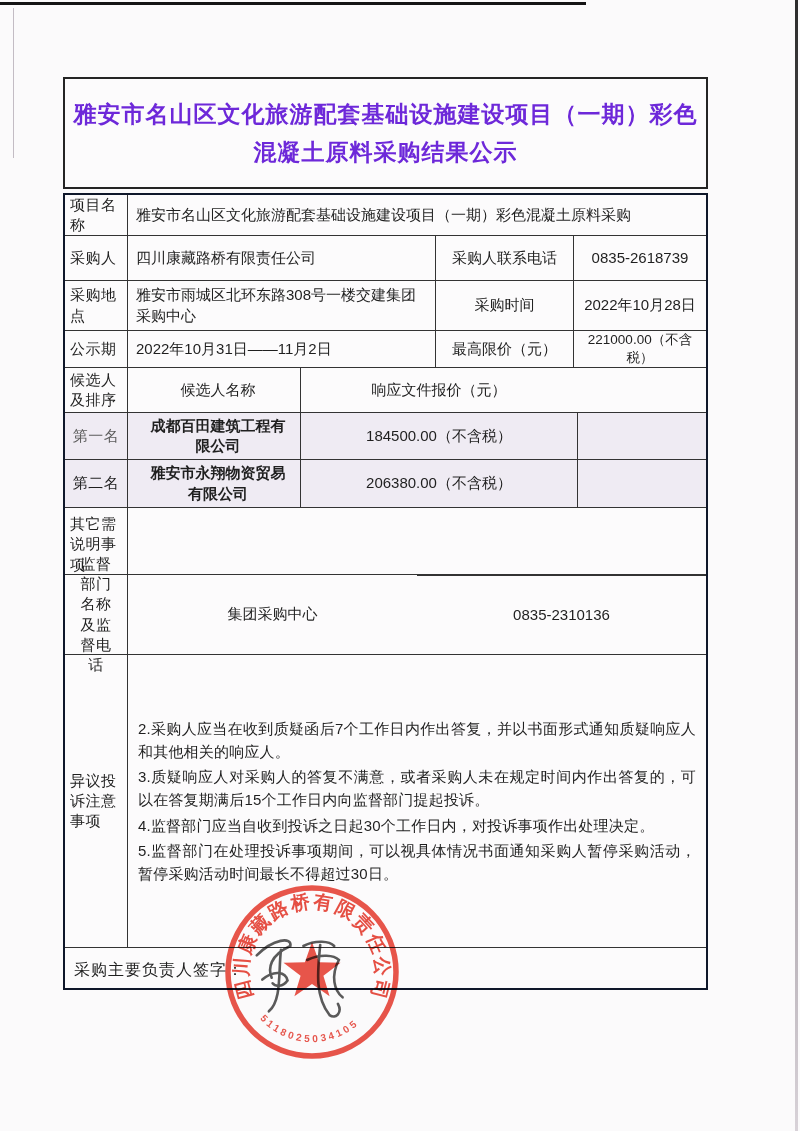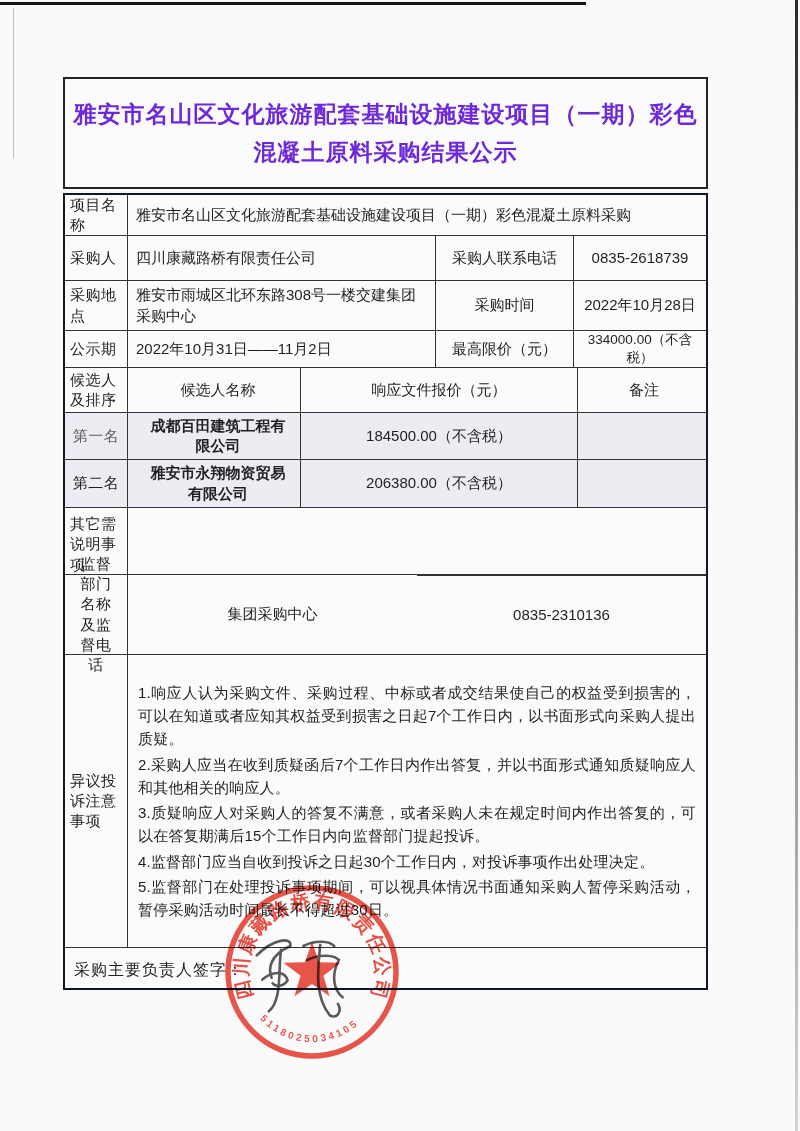--- a/index.html
+++ b/index.html
@@ -94,28 +94,27 @@
     <div class="cell lab">采购地点</div>
     <div class="cell grow">雅安市雨城区北环东路308号一楼交建集团采购中心</div>
     <div class="cell w-phone-label c">采购时间</div>
     <div class="cell w-phone-val c">2022年10月28日</div>
   </div>
 
   <div class="row" style="height:37px">
     <div class="cell lab">公示期</div>
     <div class="cell grow">2022年10月31日——11月2日</div>
     <div class="cell w-phone-label c">最高限价（元）</div>
-    <div class="cell w-phone-val c small">334000.00（不含税）</div>
+    <div class="cell w-phone-val c small">221000.00（不含税）</div>
   </div>
 
   <div class="row" style="height:45px">
     <div class="cell lab">候选人及排序</div>
     <div class="cell w-cand-name c">候选人名称</div>
     <div class="cell w-cand-quote c">响应文件报价（元）</div>
-    <div class="cell w-remark c">备注</div>
   </div>
 
   <div class="row tint" style="height:47px">
     <div class="cell lab c dim">第一名</div>
     <div class="cell w-cand-name c bold">成都百田建筑工程有限公司</div>
     <div class="cell w-cand-quote c">184500.00（不含税）</div>
     <div class="cell w-remark"></div>
   </div>
 
   <div class="row tint" style="height:48px">
@@ -134,21 +133,20 @@
     <div class="cell lab lab-center">监督部门名称及监督电话</div>
     <div class="subcol" style="border-left:1.5px solid #333">
       <div class="subrow">集团采购中心</div>
       <div class="subrow">0835-2310136</div>
     </div>
   </div>
 
   <div class="row" style="height:293px">
     <div class="cell lab">异议投诉注意事项</div>
     <div class="cell notice-body">
-      <div>1.响应人认为采购文件、采购过程、中标或者成交结果使自己的权益受到损害的，可以在知道或者应知其权益受到损害之日起7个工作日内，以书面形式向采购人提出质疑。</div>
       <div>2.采购人应当在收到质疑函后7个工作日内作出答复，并以书面形式通知质疑响应人和其他相关的响应人。</div>
       <div>3.质疑响应人对采购人的答复不满意，或者采购人未在规定时间内作出答复的，可以在答复期满后15个工作日内向监督部门提起投诉。</div>
       <div>4.监督部门应当自收到投诉之日起30个工作日内，对投诉事项作出处理决定。</div>
       <div>5.监督部门在处理投诉事项期间，可以视具体情况书面通知采购人暂停采购活动，暂停采购活动时间最长不得超过30日。</div>
     </div>
   </div>
 
   <div class="row" style="height:45px">
     <div class="cell grow sign-cell">采购主要负责人签字：</div>
   </div>

